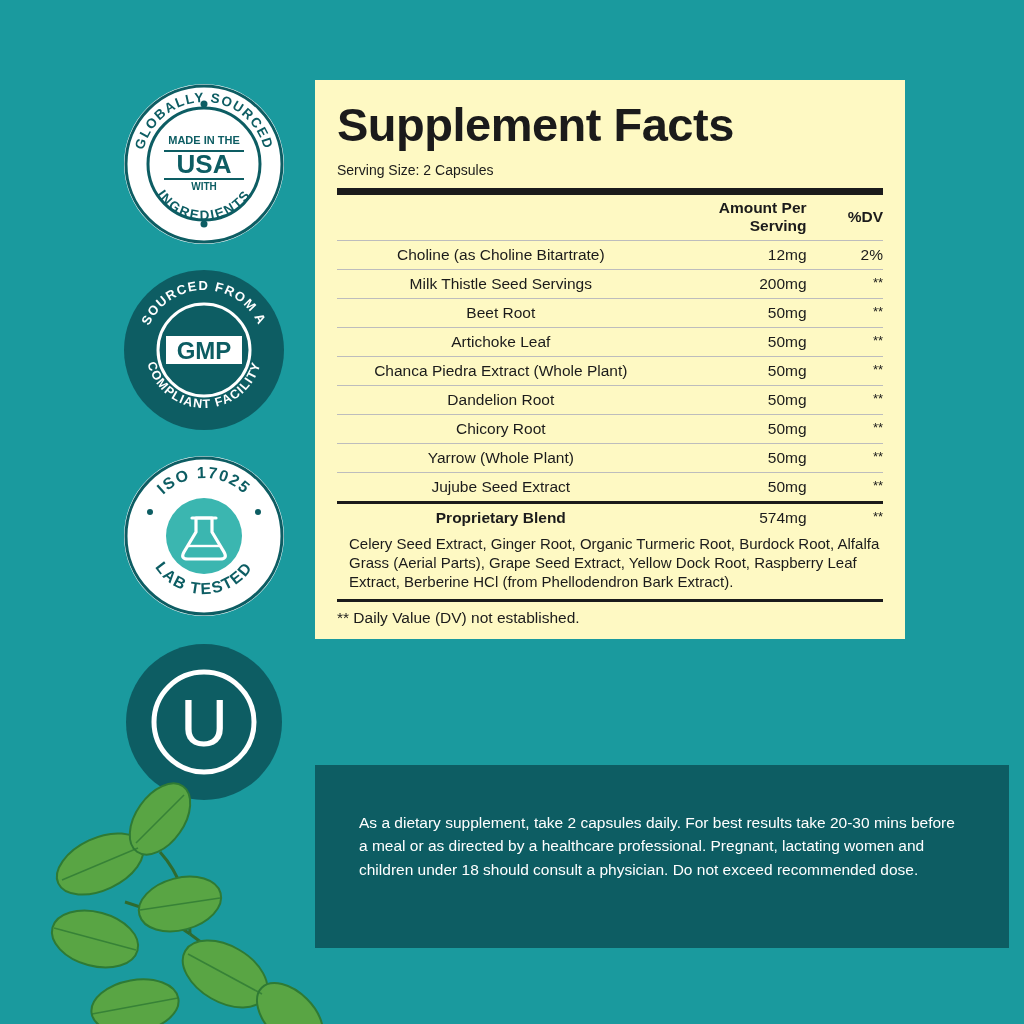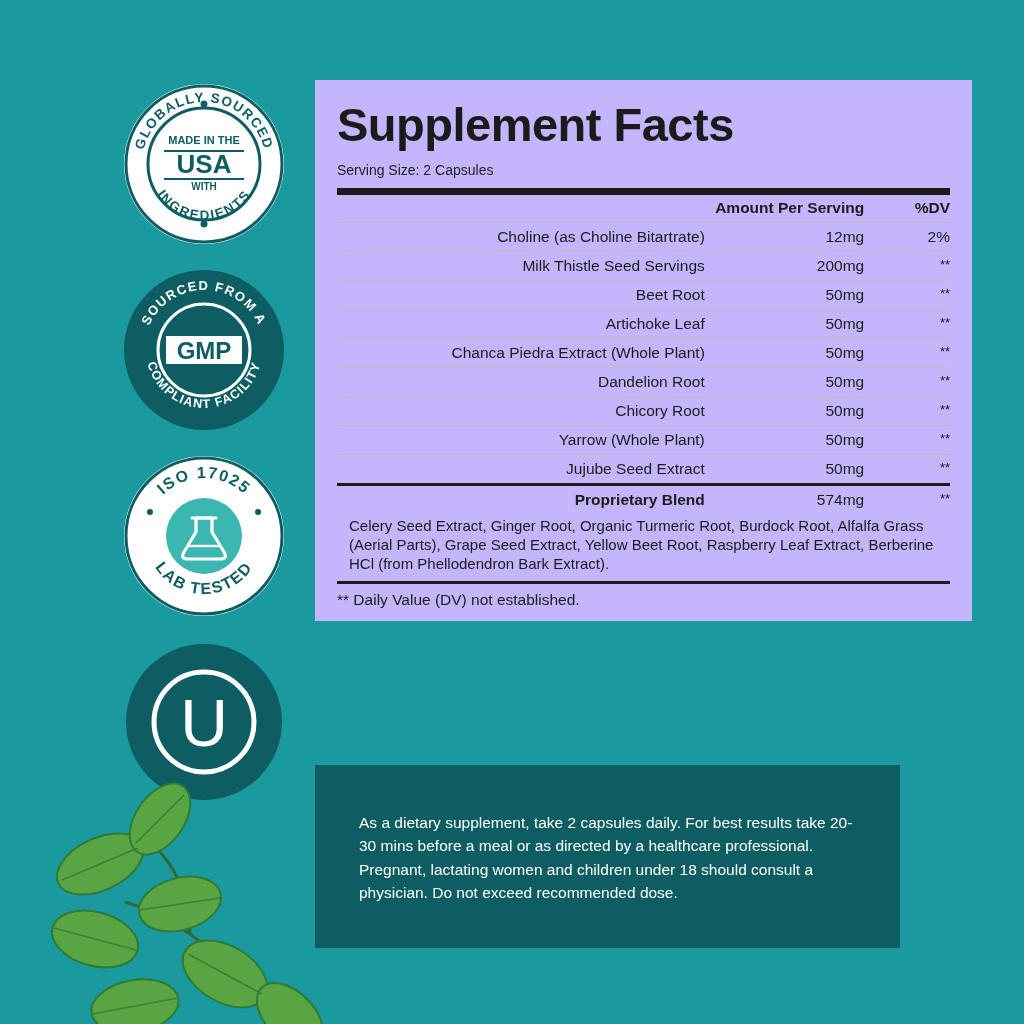--- a/index.html
+++ b/index.html
@@ -38,22 +38,22 @@
     width: 330px;
     height: 290px;
     pointer-events: none;
   }
 
   
   .facts-panel {
     position: absolute;
     left: 315px;
     top: 80px;
-    width: 657px;
-    background: #c4b5fd;
+    width: 590px;
+    background: #fef9c3;
     box-sizing: border-box;
   }
   .facts-inner {
     padding: 14px 22px 0 22px;
   }
   .facts-title {
     font-size: 47px;
     font-weight: bold;
     color: #1b1b1b;
     letter-spacing: -0.5px;
@@ -86,21 +86,21 @@
     font-size: 15.5px;
   }
   table.facts th.blank { text-align: left; }
   table.facts td {
     padding: 5px 0 5px 0;
     vertical-align: top;
   }
   table.facts tr.row td {
     border-top: 1px solid #bdbdbd;
   }
-  td.name { text-align: right; width: 60%; }
+  td.name { text-align: center; width: 60%; }
   td.amt  { text-align: right; width: 26%; padding-right: 4px; }
   td.dv   { text-align: right; width: 14%; }
   td.dv-stars { text-align: right; font-size: 13px; vertical-align: top; }
 
   .blend-name { font-weight: bold; }
   .blend-list {
     font-size: 15px;
     line-height: 1.28;
     padding: 2px 0 8px 12px;
     color: #1b1b1b;
@@ -117,21 +117,21 @@
     line-height: 1.35;
     color: #1b1b1b;
   }
   .other-ing b { font-weight: bold; }
 
   
   .directions {
     position: absolute;
     left: 315px;
     top: 765px;
-    width: 585px;
+    width: 694px;
     height: 183px;
     background: #0d5d63;
     color: #ffffff;
     box-sizing: border-box;
     padding: 46px 44px;
     font-size: 15.5px;
     line-height: 1.5;
   }
 </style>
 </head>
@@ -312,21 +312,21 @@
 
     <table class="facts">
       <tbody>
         <tr>
           <td class="name blend-name">Proprietary Blend</td>
           <td class="amt">574mg</td>
           <td class="dv dv-stars">**</td>
         </tr>
       </tbody>
     </table>
-    <div class="blend-list">Celery Seed Extract, Ginger Root, Organic Turmeric Root, Burdock Root, Alfalfa Grass (Aerial Parts), Grape Seed Extract, Yellow Beet Root, Raspberry Leaf Extract, Berberine HCl (from Phellodendron Bark Extract).</div>
+    <div class="blend-list">Celery Seed Extract, Ginger Root, Organic Turmeric Root, Burdock Root, Alfalfa Grass (Aerial Parts), Grape Seed Extract, Yellow Dock Root, Raspberry Leaf Extract, Berberine HCl (from Phellodendron Bark Extract).</div>
 
     <div class="rule-med"></div>
     <div class="footnote">** Daily Value (DV) not established.</div>
   </div>
 
 </div>
 
 <div class="directions">
   <span>As a dietary supplement, take 2 capsules daily. For best results take 20-30 mins before a meal or as directed by a healthcare professional. Pregnant, lactating women and children under 18 should consult a physician. Do not exceed recommended dose.</span>
 </div>

